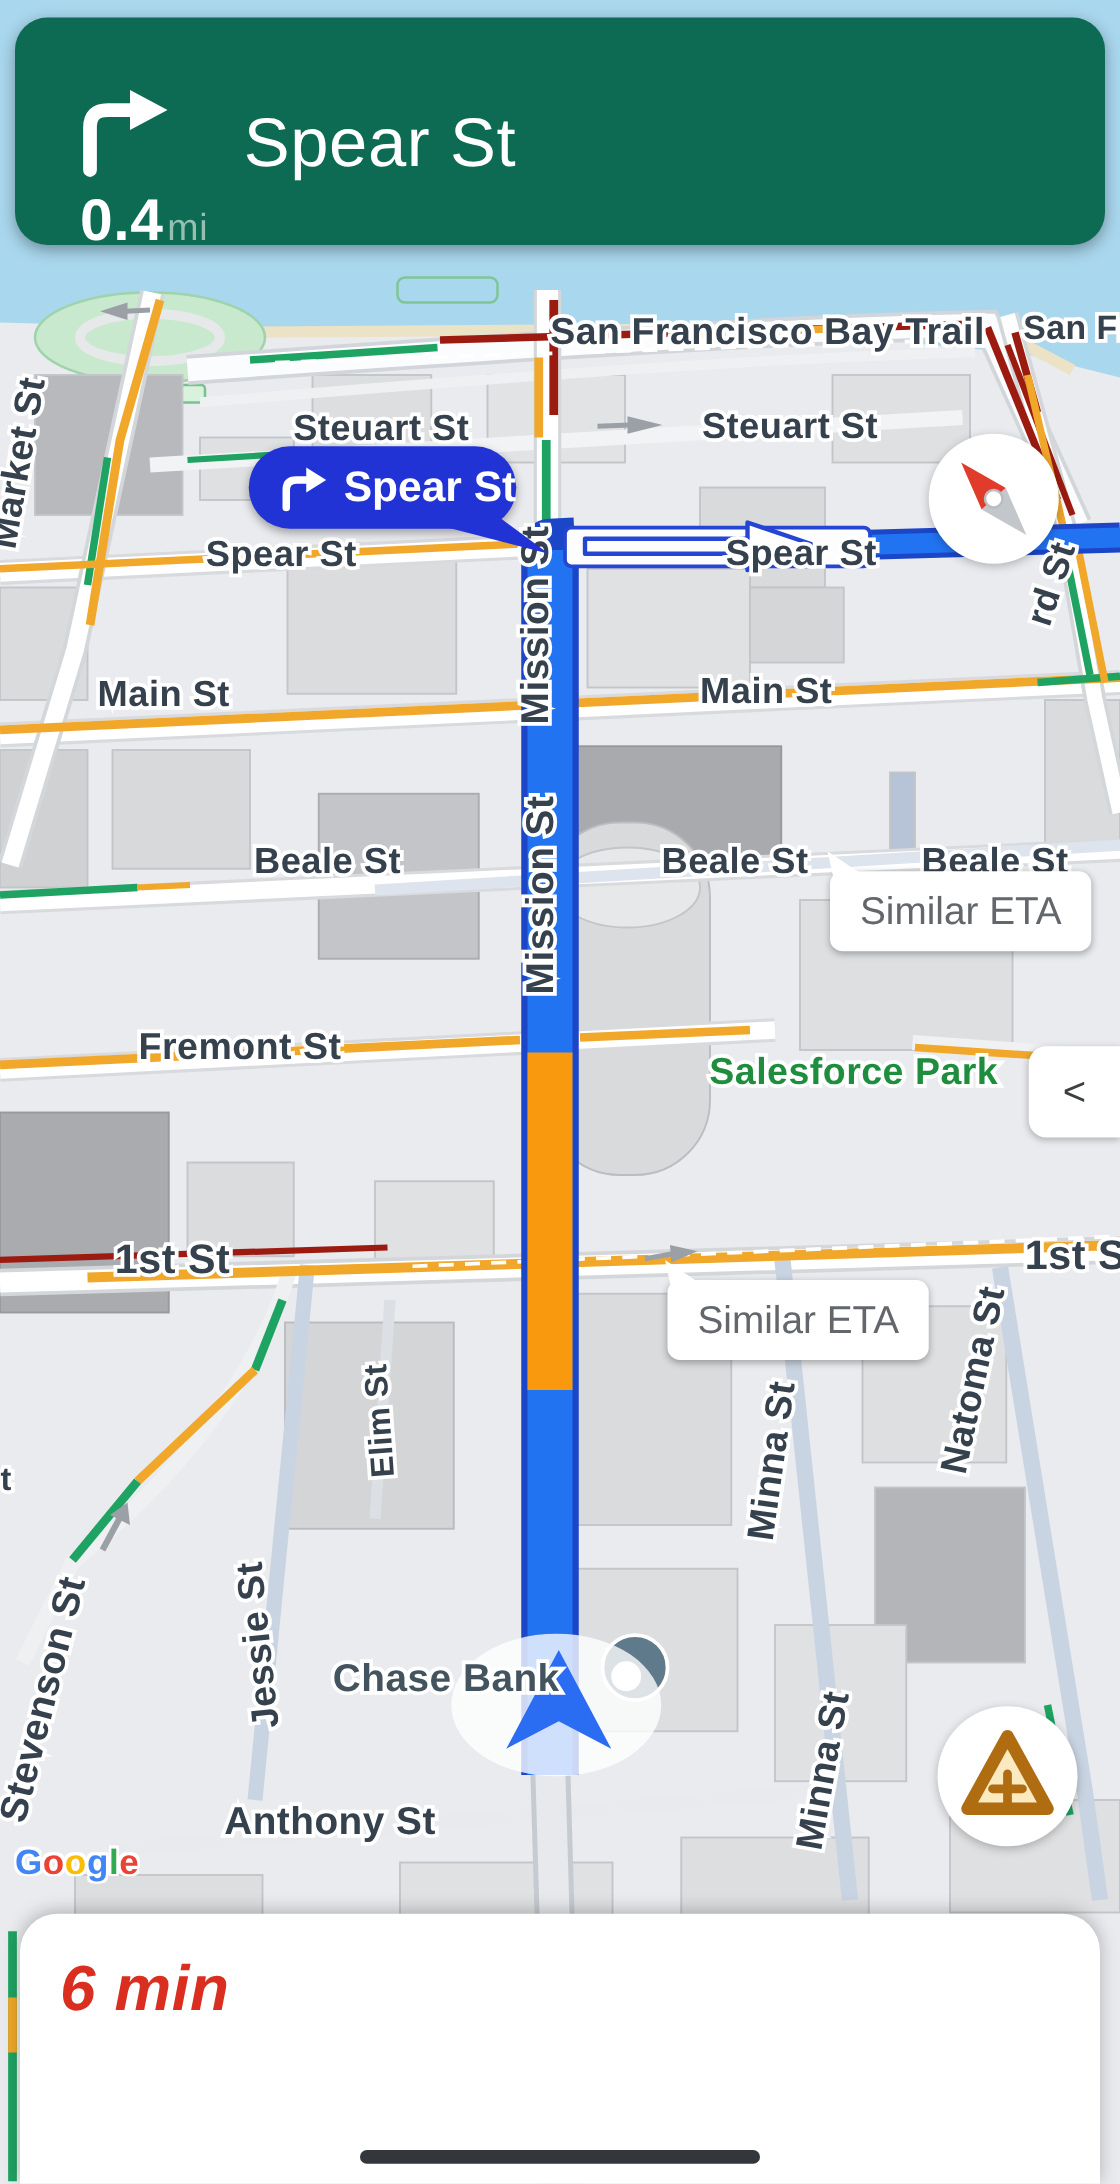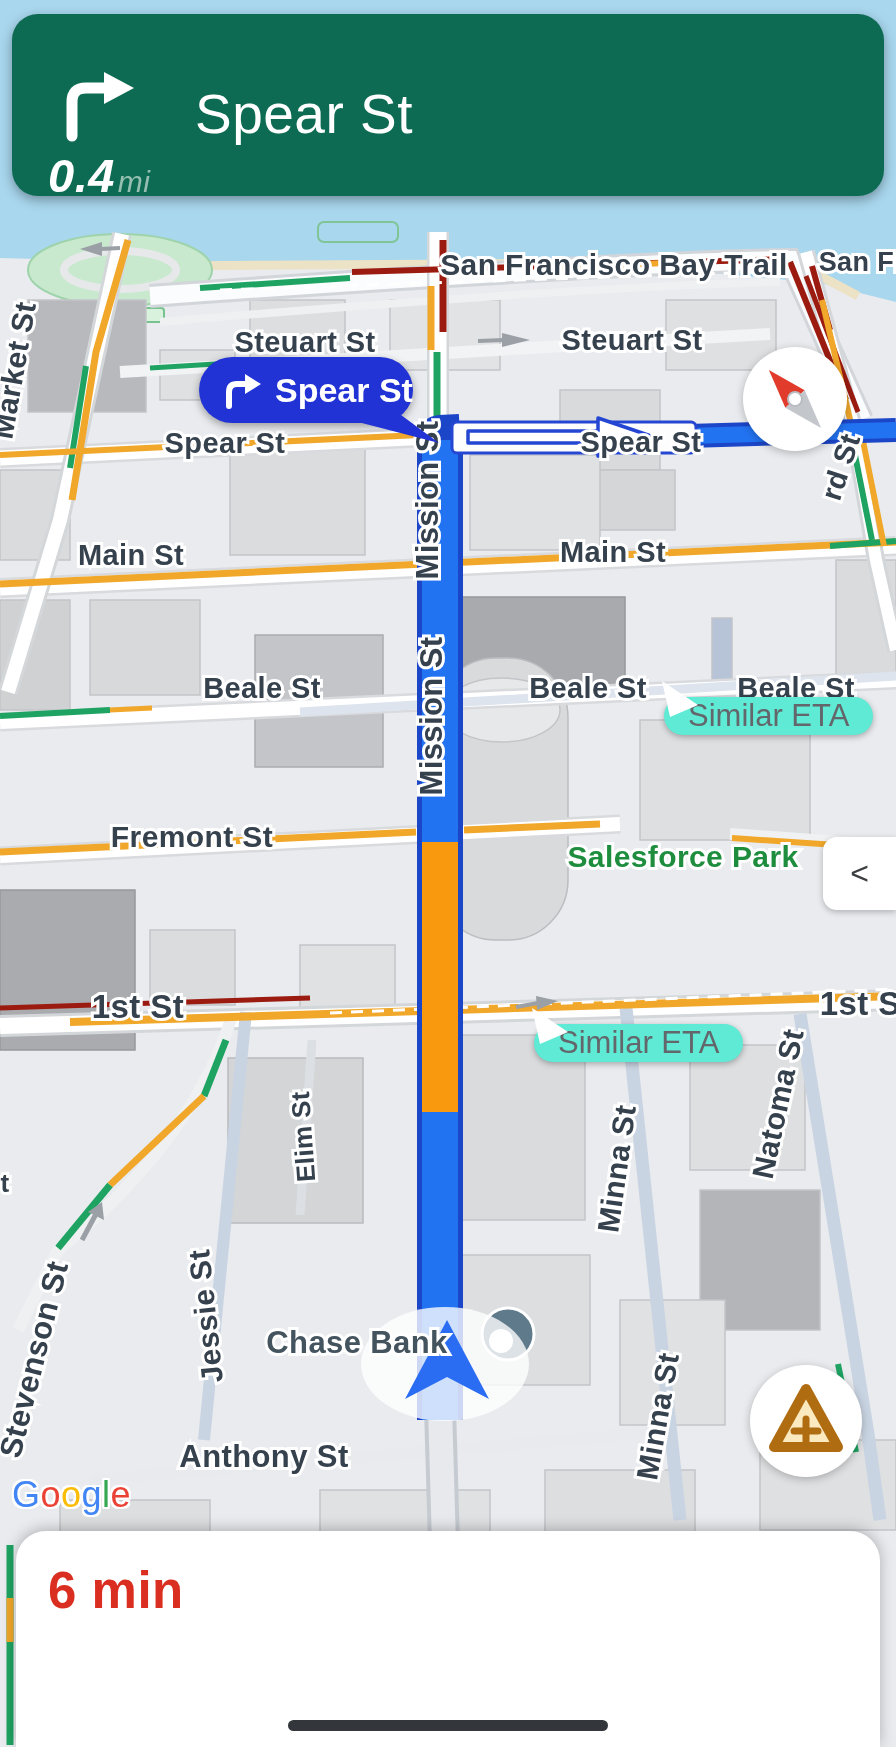--- a/index.html
+++ b/index.html
@@ -15,22 +15,22 @@
     letter-spacing:.4px;text-anchor:middle;
   }
   .lbl-green{fill:#1e8e3e;}
   .lbl-poi{fill:#44545e;}
   
   .nav-banner{
     position:absolute;left:12px;top:14px;width:872px;height:182px;z-index:6;
     background:#0d6b53;border-radius:26px;box-shadow:0 4px 12px rgba(0,0,0,.35);
   }
   .nav-banner .maneuver-icon{position:absolute;left:46px;top:48px;}
-  .nav-banner .distance-row{position:absolute;left:36px;top:134px;color:#fff;
-    font-weight:700;font-size:47px;letter-spacing:.5px;font-style:italic;}
+  .nav-banner .distance-row{position:absolute;left:52px;top:134px;color:#fff;
+    font-weight:700;font-size:47px;letter-spacing:.5px;}
   .nav-banner .distance-unit{font-size:30px;font-weight:400;color:#97bfb1;margin-left:3px;}
   .nav-banner .instruction{position:absolute;left:183px;top:68px;color:#fff;
     font-size:55px;font-weight:400;letter-spacing:.5px;}
   
   .callout{position:absolute;left:199px;top:357px;z-index:4;}
   .callout .pill{
     width:214px;height:66px;background:#2233d6;border-radius:34px;
     box-shadow:0 3px 8px rgba(0,0,0,.35);display:flex;align-items:center;
   }
   .callout .pill svg{margin-left:22px;}
@@ -41,38 +41,38 @@
     background:#fff;border-radius:50%;box-shadow:0 2px 8px rgba(0,0,0,.25);}
   
   .panel-toggle{position:absolute;left:823px;top:837px;width:73px;height:73px;z-index:3;
     background:#fff;border-radius:14px 0 0 14px;box-shadow:0 2px 6px rgba(0,0,0,.25);
     display:flex;align-items:center;justify-content:center;
     font-size:32px;color:#3c4043;font-weight:400;}
   
   .eta-bubble{position:absolute;z-index:2;}
   .eta-bubble .tail{position:absolute;left:-4px;top:-16px;}
   .eta-bubble .body{
-    background:#5eead4;border-radius:21px;box-shadow:0 2px 6px rgba(0,0,0,.3);
-    color:#63676b;font-size:31px;padding:1px 24px;white-space:nowrap;}
+    background:#ffffff;border-radius:10px;box-shadow:0 2px 6px rgba(0,0,0,.3);
+    color:#63676b;font-size:31px;padding:14px 24px;white-space:nowrap;}
   .eta-1{left:664px;top:697px;}
   .eta-2{left:534px;top:1024px;}
   
   .report-btn{position:absolute;left:750px;top:1365px;width:112px;height:112px;z-index:3;
     background:#fff;border-radius:50%;box-shadow:0 2px 8px rgba(0,0,0,.25);
     display:flex;align-items:center;justify-content:center;}
   
-  .google-logo{position:absolute;left:12px;top:1474px;z-index:2;font-size:36px;font-weight:400;
+  .google-logo{position:absolute;left:12px;top:1474px;z-index:2;font-size:28px;font-weight:700;
     letter-spacing:.5px;
     text-shadow:-2px -2px 0 #fff,2px -2px 0 #fff,-2px 2px 0 #fff,2px 2px 0 #fff,0 2px 0 #fff,0 -2px 0 #fff,2px 0 0 #fff,-2px 0 0 #fff;}
   .g1,.g4{color:#4285F4}.g2,.g6{color:#EA4335}.g3{color:#FBBC05}.g5{color:#34A853}
   
   .bottom-sheet{position:absolute;left:16px;right:16px;top:1531px;bottom:0;z-index:5;
     background:#fff;border-radius:30px 30px 0 0;box-shadow:0 -2px 14px rgba(0,0,0,.25);
     padding:30px 0 0 32px;box-sizing:border-box;}
-  .bottom-sheet .eta{color:#da2f20;font-size:51px;font-weight:700;letter-spacing:.5px;}
+  .bottom-sheet .eta{color:#da2f20;font-size:51px;font-weight:700;letter-spacing:.5px;font-style:italic;}
   .bottom-sheet .details{color:#5f6368;font-size:38px;margin-top:16px;}
   .home-indicator{position:absolute;left:50%;transform:translateX(-50%);bottom:16px;
     width:320px;height:11px;border-radius:6px;background:#33373c;z-index:7;}
 </style>
 </head>
 <body>
 
 <svg id="map-svg" width="896" height="1747" viewBox="0 0 896 1747">
 
   <polygon fill="#a9d7ee" points="0,0 896,0 896,302 820,283 640,266 470,262 300,268 150,262 0,258"></polygon>

